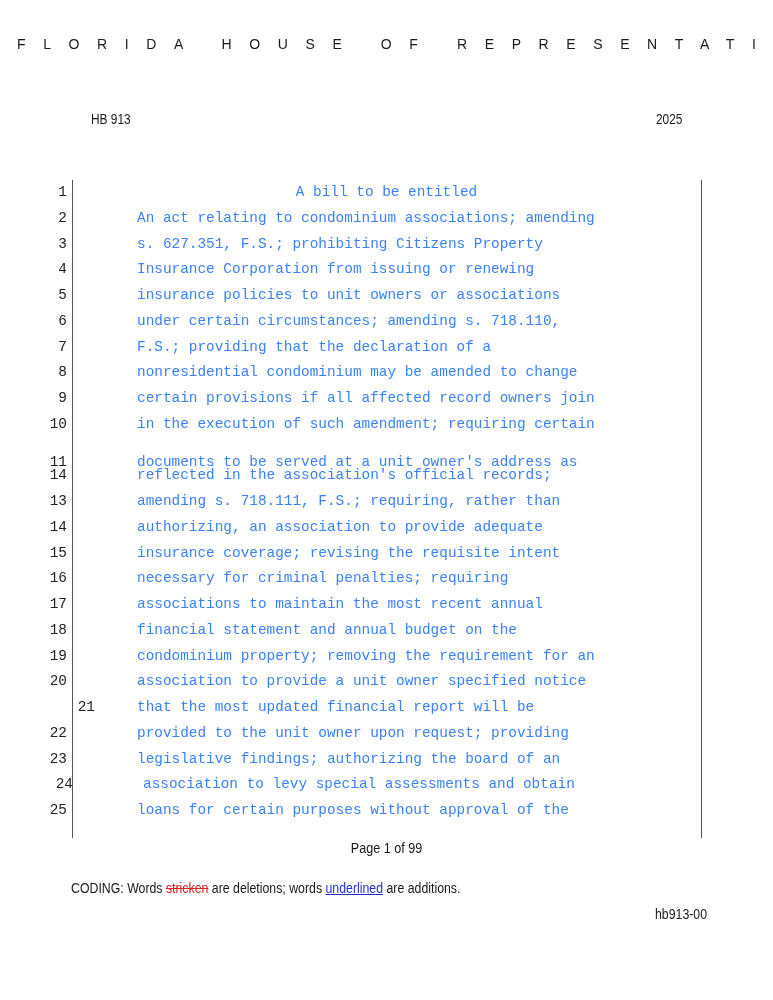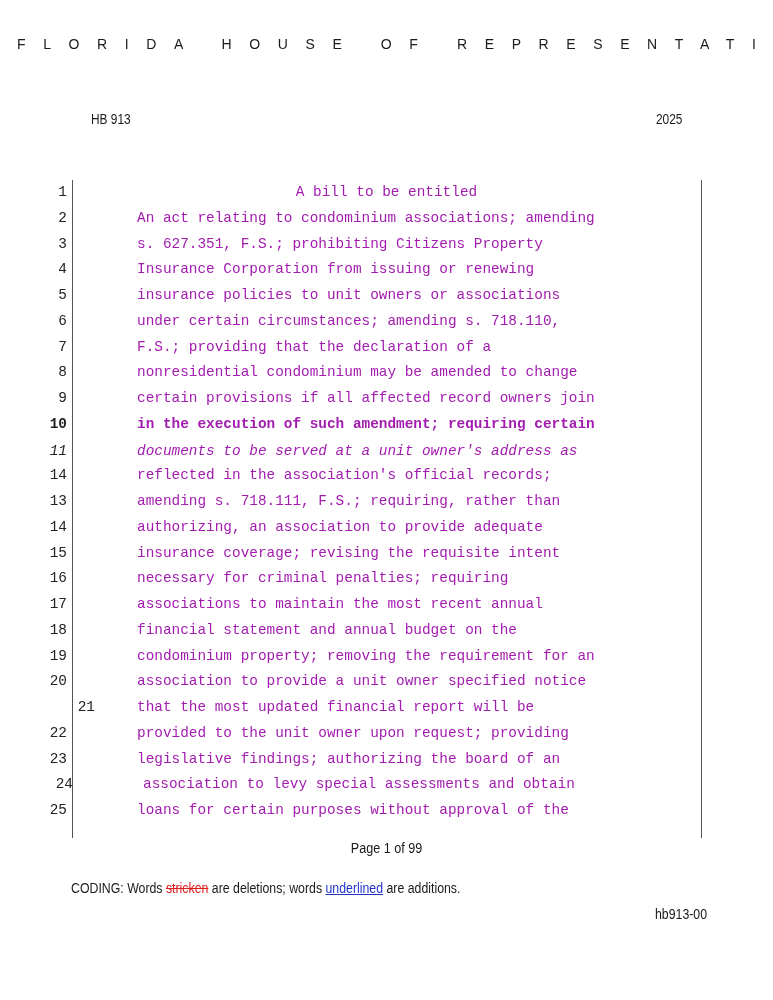--- a/index.html
+++ b/index.html
@@ -24,21 +24,21 @@
     position: absolute; left: 701px; top: 180px; width: 0; height: 658px; border-left: 1px solid #555;
   }
   .lines { position: absolute; top: 180px; left: 0; width: 773px; }
   .line {
     position: absolute; left: 0; width: 773px; height: 25.7px;
     font-family: "Liberation Mono", monospace; font-size: 14.4px; line-height: 20px;
   }
   .lnum {
     position: absolute; right: 706px; top: 2px; width: 40px; text-align: right; color: #222;
   }
-  .ltext { position: absolute; left: 137px; top: 2px; white-space: pre; color: #a21caf; }
+  .ltext { position: absolute; left: 137px; top: 2px; white-space: pre; color: #3b82f6; }
   .ltext.center { left: 72px; width: 629px; text-align: center; }
   .page-num {
     position: absolute; top: 840px; left: 0; width: 773px; text-align: center;
     font-family: "Liberation Sans", sans-serif; font-size: 14px; transform: scaleX(0.9);
   }
   .coding {
     position: absolute; top: 880px; left: 71px;
     font-family: "Liberation Sans", sans-serif; font-size: 14px; transform: scaleX(0.88); transform-origin: left;
     white-space: nowrap;
   }
@@ -89,25 +89,25 @@
       <span class="ltext">F.S.; providing that the declaration of a</span>
     </div>
     <div class="line" style="top: 180.25px;">
       <span class="lnum">8</span>
       <span class="ltext">nonresidential condominium may be amended to change</span>
     </div>
     <div class="line" style="top: 206px;">
       <span class="lnum">9</span>
       <span class="ltext">certain provisions if all affected record owners join</span>
     </div>
-    <div class="line" style="top: 231.75px; font-weight: bold;">
+    <div class="line" style="top: 231.75px;">
       <span class="lnum">10</span>
       <span class="ltext">in the execution of such amendment; requiring certain</span>
     </div>
-    <div class="line" style="top: 259px; font-style: italic;">
+    <div class="line" style="top: 270px;">
       <span class="lnum">11</span>
       <span class="ltext">documents to be served at a unit owner's address as</span>
     </div>
     <div class="line" style="top: 283.25px;">
       <span class="lnum">14</span>
       <span class="ltext">reflected in the association's official records;</span>
     </div>
     <div class="line" style="top: 309px;">
       <span class="lnum">13</span>
       <span class="ltext">amending s. 718.111, F.S.; requiring, rather than</span>

